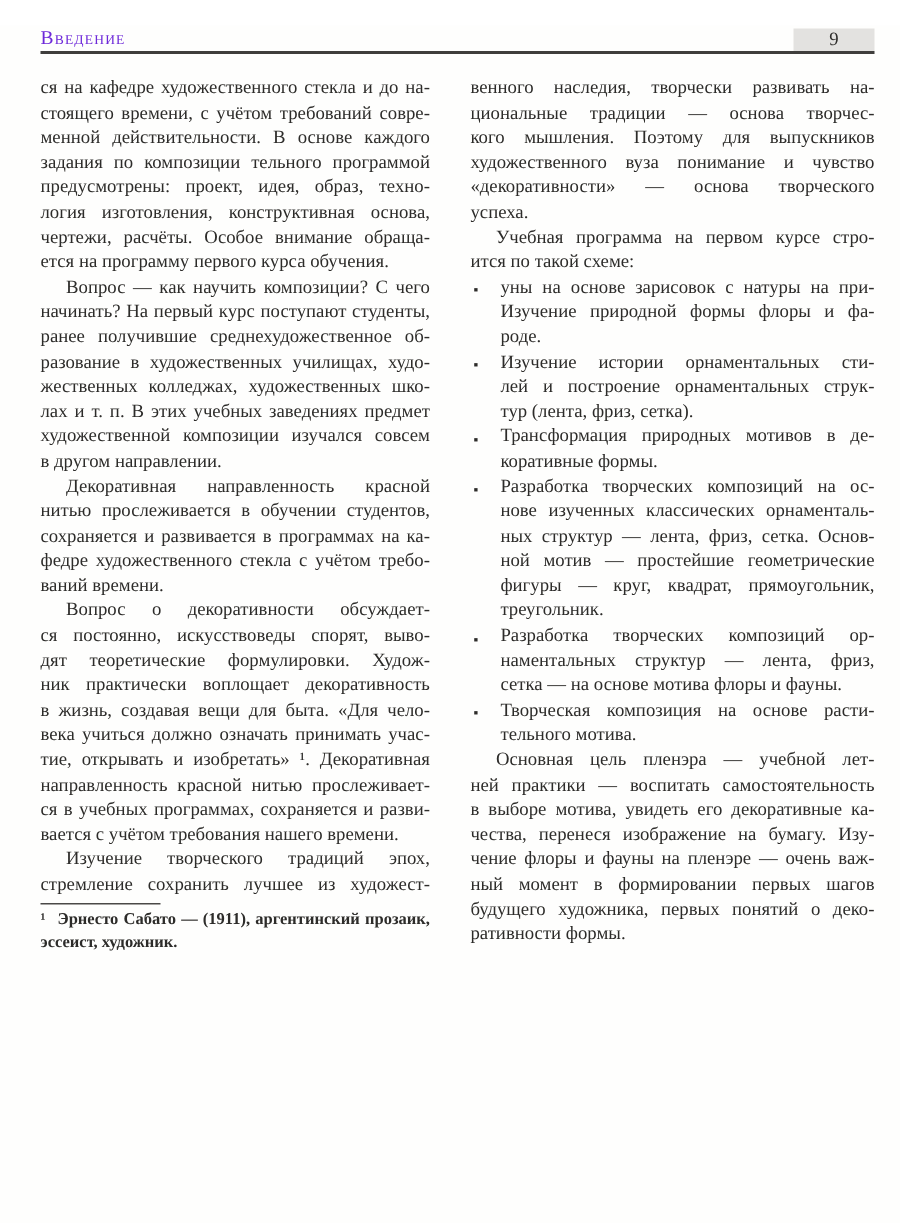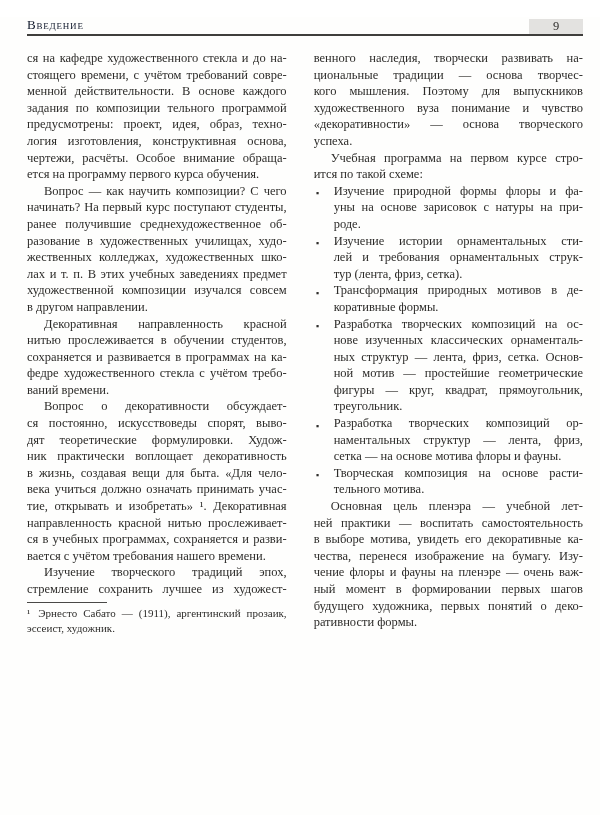--- a/index.html
+++ b/index.html
@@ -21,21 +21,21 @@
     display: flex;
     justify-content: space-between;
     align-items: flex-end;
     margin: 17px 17px 0 27px;
     border-bottom: 2px solid #3f3e3c;
   }
   .section-title {
     font-variant: small-caps;
     font-size: 13px;
     letter-spacing: 0.8px;
-    color: #0f172a;
+    color: #6d28d9;
     padding-bottom: 1px;
   }
   .page-badge {
     width: 54px;
     height: 15px;
     background: #e3e2e0;
     display: flex;
     align-items: center;
     justify-content: center;
     font-size: 12.5px;
@@ -61,21 +61,21 @@
   .block.bullet { position: relative; }
   .block.bullet .line { padding-left: 20px; }
   .bullet-marker {
     position: absolute;
     left: 2px;
     top: 2.5px;
     font-size: 9px;
     line-height: 16.6px;
     color: #2d2c2a;
   }
-  .footnote { margin-top: 4px; }
+  .footnote { margin-top: 4px; font-weight: bold; }
   .fn-rule {
     width: 80px;
     border-top: 1px solid #4a4947;
     margin-bottom: 3px;
   }
   .fn-line {
     font-size: 11px;
     line-height: 15.5px;
     text-align: justify;
     text-align-last: justify;
@@ -163,28 +163,28 @@
             <div class="line">художественного вуза понимание и чувство</div>
             <div class="line">«декоративности» — основа творческого</div>
             <div class="line end">успеха.</div>
           </div>
           <div class="block para">
             <div class="line indent">Учебная программа на первом курсе стро-</div>
             <div class="line end">ится по такой схеме:</div>
           </div>
           <div class="block bullet">
             <span class="bullet-marker">▪</span>
+            <div class="line">уны на основе зарисовок с натуры на при-</div>
             <div class="line">Изучение природной формы флоры и фа-</div>
-            <div class="line">уны на основе зарисовок с натуры на при-</div>
             <div class="line end">роде.</div>
           </div>
           <div class="block bullet">
             <span class="bullet-marker">▪</span>
             <div class="line">Изучение истории орнаментальных сти-</div>
-            <div class="line">лей и требования орнаментальных струк-</div>
+            <div class="line">лей и построение орнаментальных струк-</div>
             <div class="line end">тур (лента, фриз, сетка).</div>
           </div>
           <div class="block bullet">
             <span class="bullet-marker">▪</span>
             <div class="line">Трансформация природных мотивов в де-</div>
             <div class="line end">коративные формы.</div>
           </div>
           <div class="block bullet">
             <span class="bullet-marker">▪</span>
             <div class="line">Разработка творческих композиций на ос-</div>

